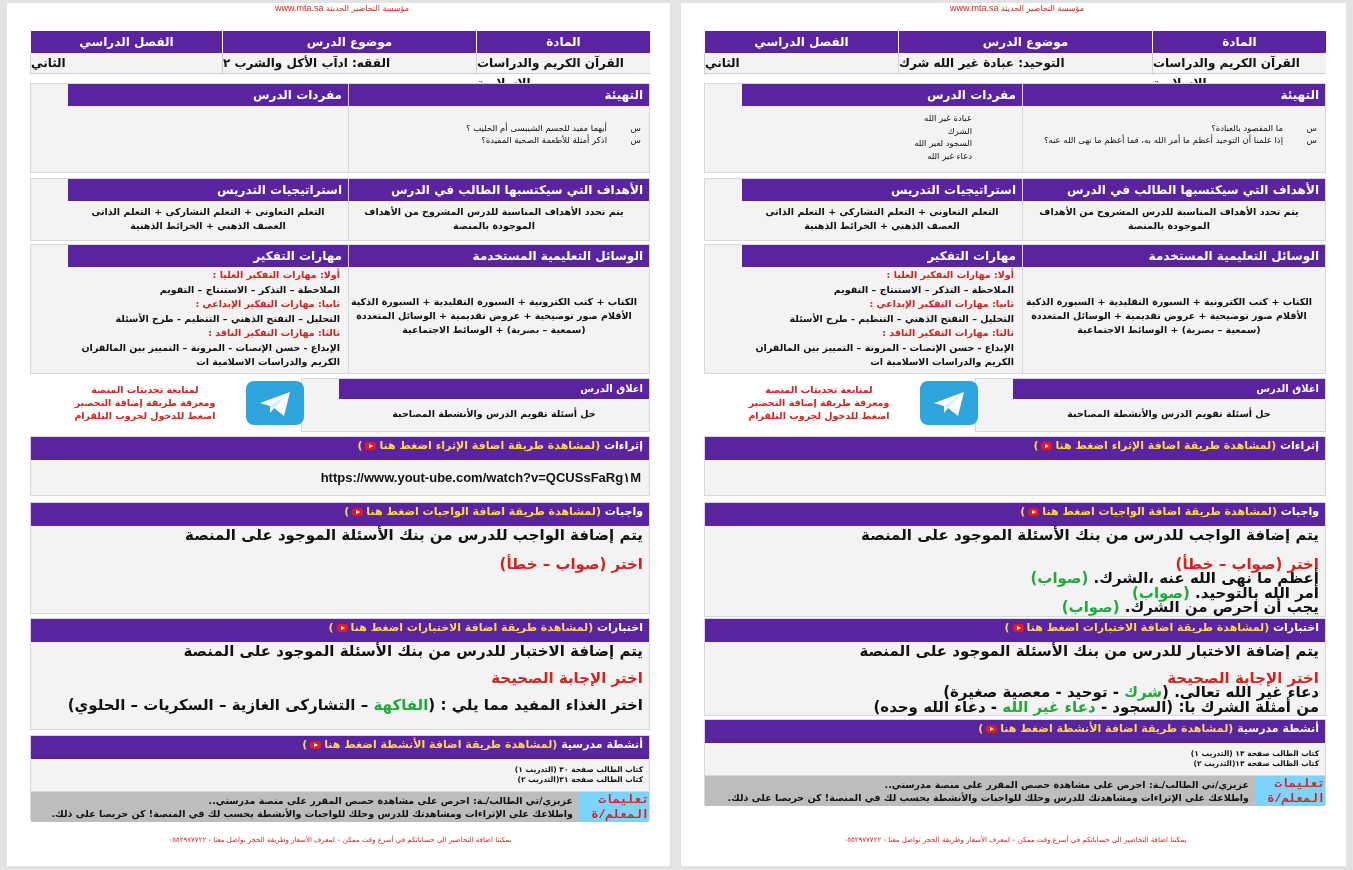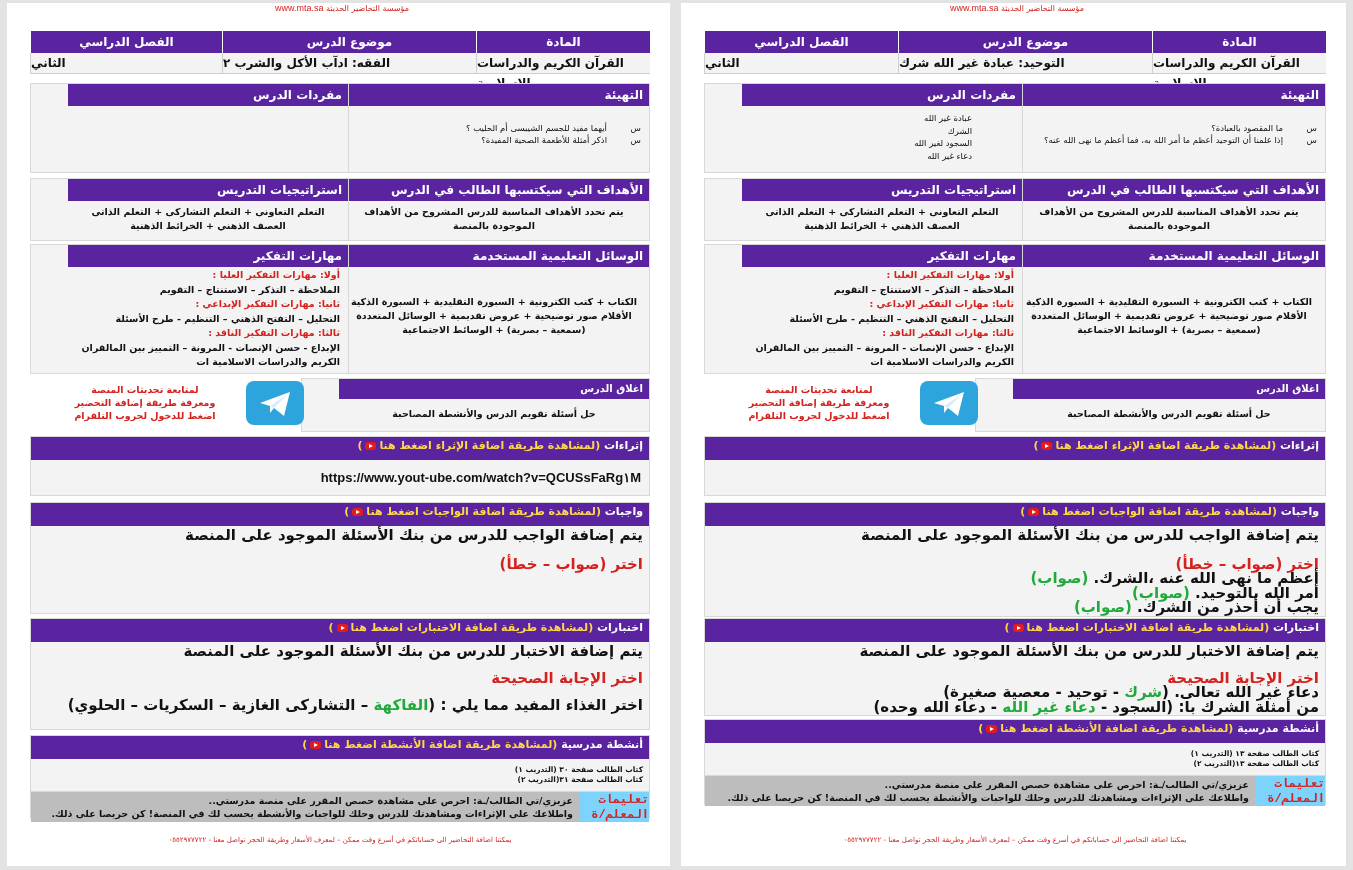--- a/index.html
+++ b/index.html
@@ -300,21 +300,21 @@
     <div class="bh purple">
       <span>واجبات</span>
       <span class="yellow"><span>(لمشاهدة طريقة اضافة الواجبات اضغط هنا</span><span class="yt"></span><span>)</span></span>
     </div>
     <div class="bbody" style="line-height:14.5px;">
       <div>يتم إضافة الواجب للدرس من بنك الأسئلة الموجود على المنصة</div>
       <div style="height:14px"></div>
       <div class="red">اختر (صواب – خطأ)</div>
       <div><span>أعظم ما نهى الله عنه ،الشرك.</span> <span class="green">(صواب)</span></div>
       <div><span>أمر الله بالتوحيد.</span> <span class="green">(صواب)</span></div>
-      <div><span>يجب أن أحذر من الشرك.</span> <span class="green">(صواب)</span></div>
+      <div><span>يجب أن احرص من الشرك.</span> <span class="green">(صواب)</span></div>
     </div>
   </div>
 
   <div class="wide" style="top:615px; height:96px;">
     <div class="bh purple">
       <span>اختبارات</span>
       <span class="yellow"><span>(لمشاهدة طريقة اضافة الاختبارات اضغط هنا</span><span class="yt"></span><span>)</span></span>
     </div>
     <div class="bbody" style="line-height:14.5px;">
       <div>يتم إضافة الاختبار للدرس من بنك الأسئلة الموجود على المنصة</div>

